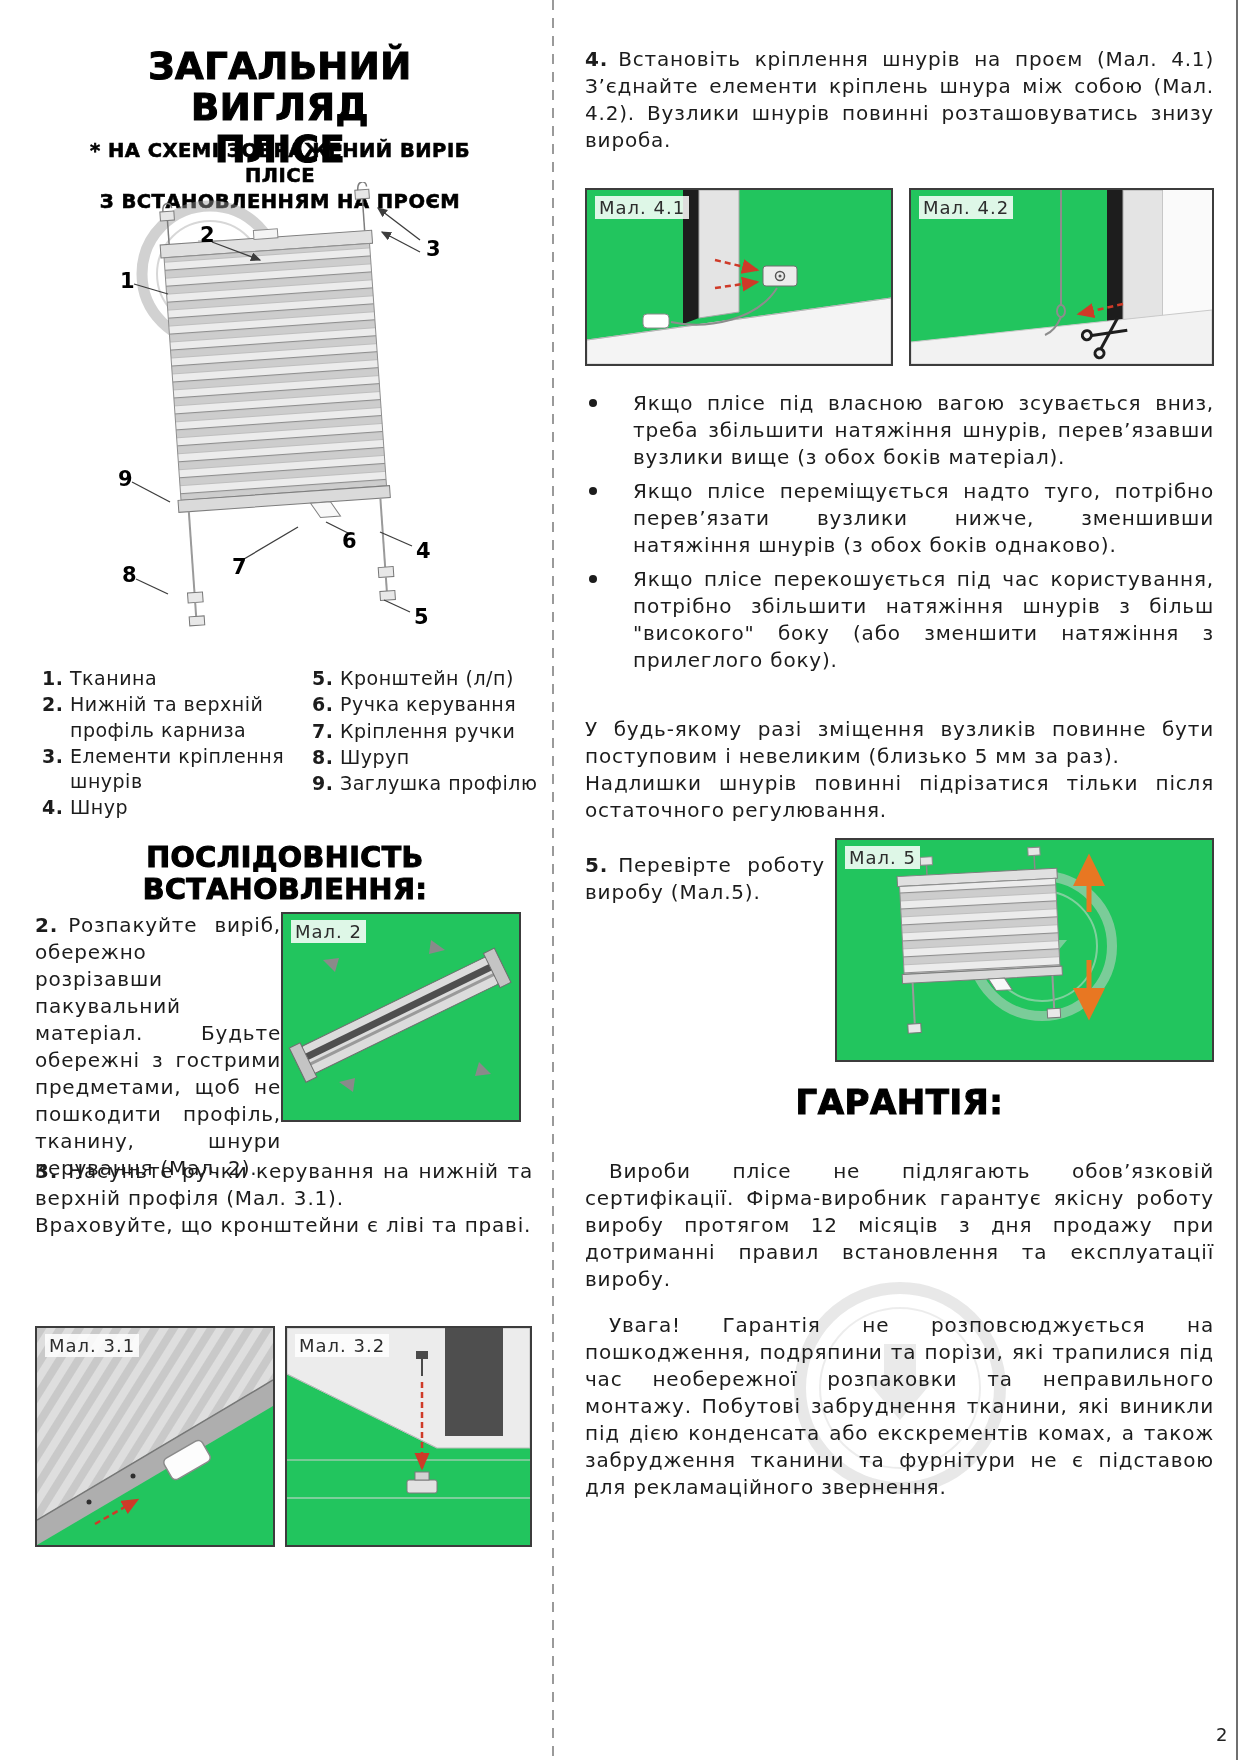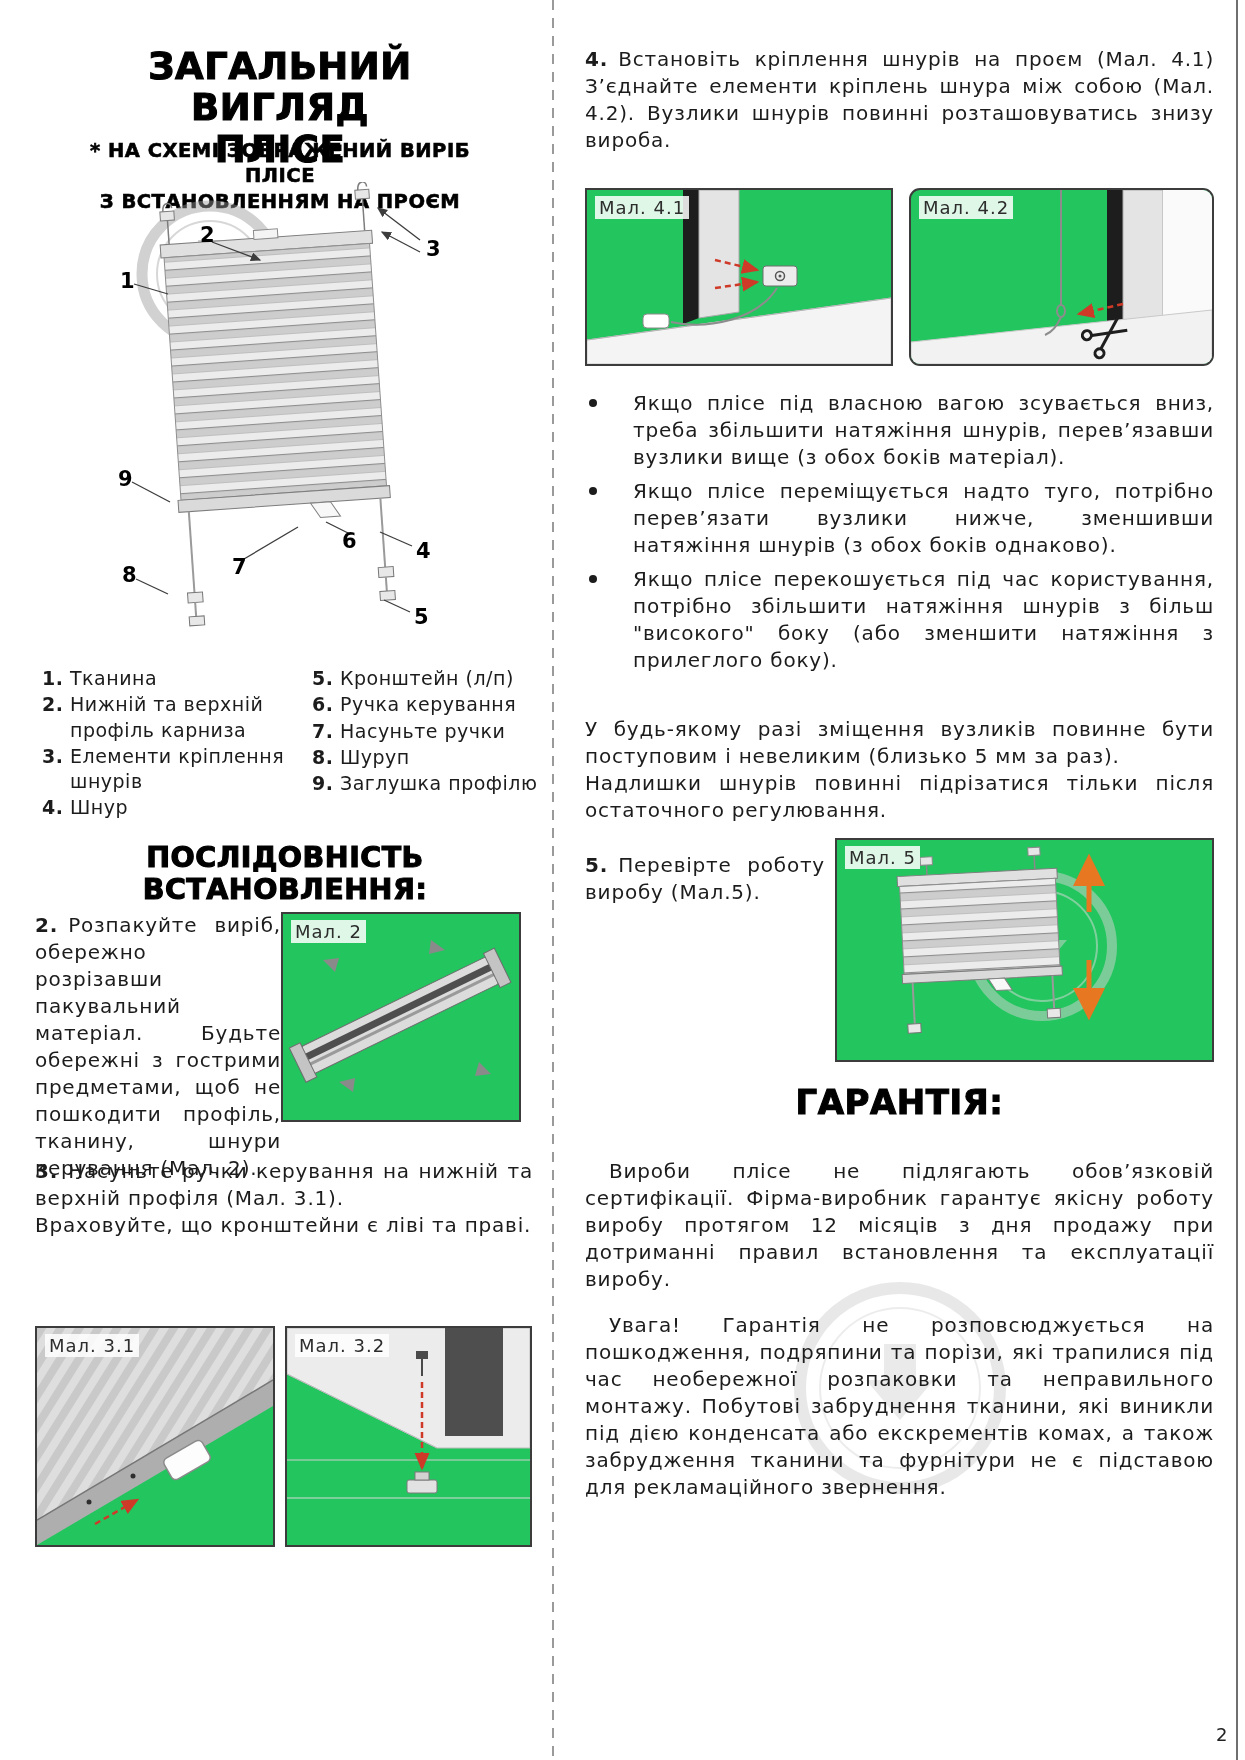--- a/index.html
+++ b/index.html
@@ -173,21 +173,21 @@
     <div class="leg-item">
       <span class="leg-num">5.</span>
       <span>Кронштейн (л/п)</span>
     </div>
     <div class="leg-item">
       <span class="leg-num">6.</span>
       <span>Ручка керування</span>
     </div>
     <div class="leg-item">
       <span class="leg-num">7.</span>
-      <span>Насуньте ручки</span>
+      <span>Кріплення ручки</span>
     </div>
     <div class="leg-item">
       <span class="leg-num">8.</span>
       <span>Шуруп</span>
     </div>
     <div class="leg-item">
       <span class="leg-num">9.</span>
       <span>Заглушка профілю</span>
     </div>
   </div>
@@ -272,21 +272,21 @@
       <line x1="0" y1="150" x2="304" y2="108" stroke="#b5b5b5"></line>
       <rect x="176" y="76" width="34" height="20" rx="3" fill="#ececec" stroke="#6f6f6f"></rect>
       <circle cx="193" cy="86" r="4.5" fill="none" stroke="#555" stroke-width="1.5"></circle>
       <circle cx="193" cy="86" r="1.5" fill="#555"></circle>
       <path d="M128 70 L170 80" stroke="#cf3a28" stroke-width="2.5" stroke-dasharray="6 4" marker-end="url(#mRed)" fill="none"></path>
       <path d="M128 98 L170 92" stroke="#cf3a28" stroke-width="2.5" stroke-dasharray="6 4" marker-end="url(#mRed)" fill="none"></path>
       <path d="M190 98 C 170 130, 120 140, 84 132" stroke="#8d8d8d" stroke-width="2" fill="none"></path>
       <rect x="56" y="124" width="26" height="14" rx="4" fill="#ffffff" stroke="#8a8a8a"></rect>
     </svg>
   </div>
-  <div class="figbox" style="width:305px; height:178px;border-radius:11px;">
+  <div class="figbox" style="width:305px; height:178px;">
     <div class="figlabel">Мал. 4.2</div>
     <svg width="301" height="174" viewBox="0 0 301 174">
       <polygon points="196,0 212,0 212,130 196,134" fill="#1d1d1d"></polygon>
       <polygon points="212,0 252,0 252,126 212,130" fill="#e4e4e4" stroke="#aaaaaa"></polygon>
       <polygon points="252,0 301,0 301,174 252,126" fill="#fafafa"></polygon>
       <polygon points="0,152 301,120 301,174 0,174" fill="#f2f2f2" stroke="#c9c9c9"></polygon>
       <path d="M150 0 V116" stroke="#8d8d8d" stroke-width="2"></path>
       <ellipse cx="150" cy="121" rx="4" ry="6" fill="none" stroke="#8d8d8d" stroke-width="2"></ellipse>
       <path d="M150 127 q-6 14 -16 18" stroke="#8d8d8d" stroke-width="2" fill="none"></path>
       <path d="M212 114 L168 124" stroke="#cf3a28" stroke-width="2.5" stroke-dasharray="6 4" marker-end="url(#mRed)" fill="none"></path>

